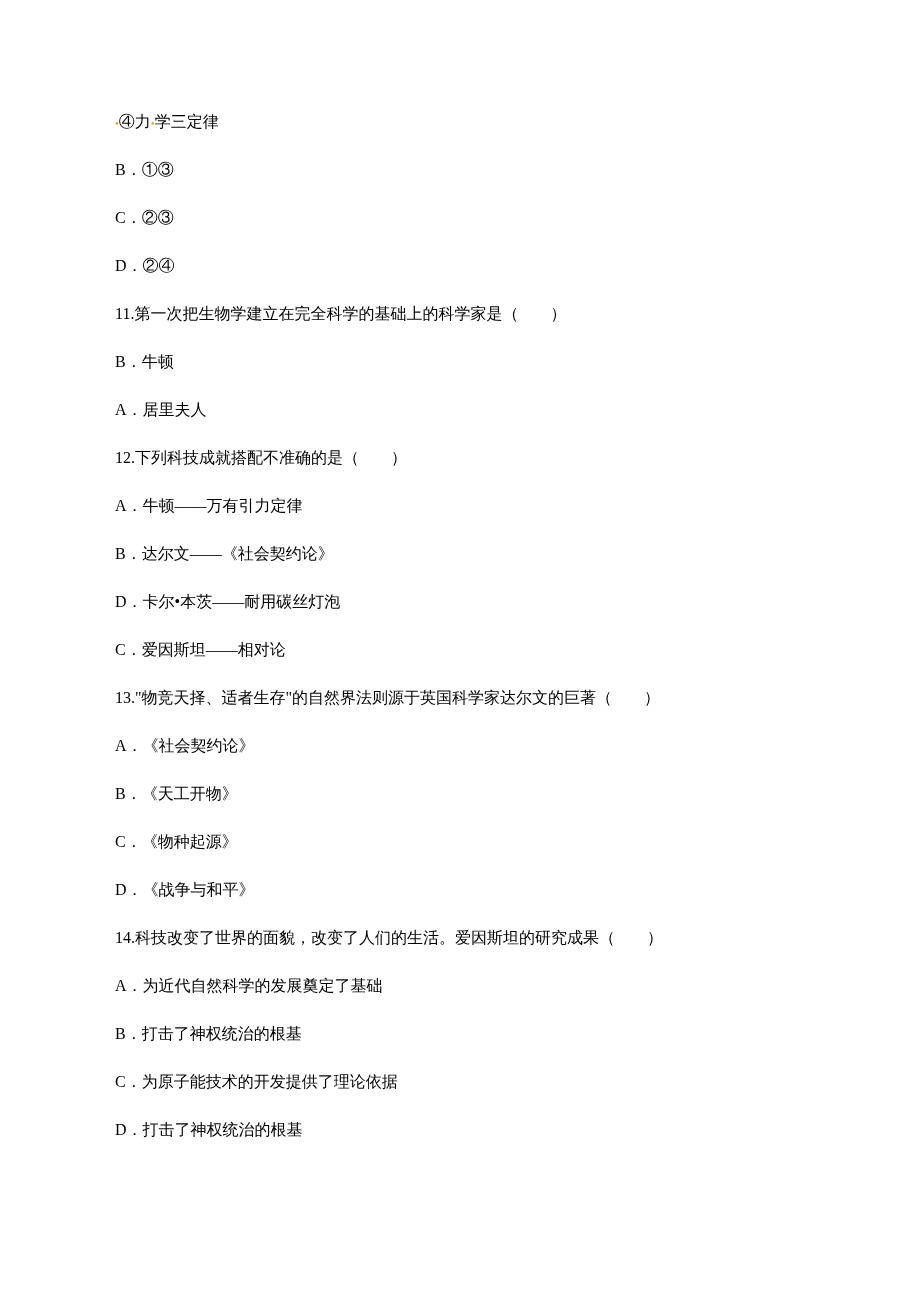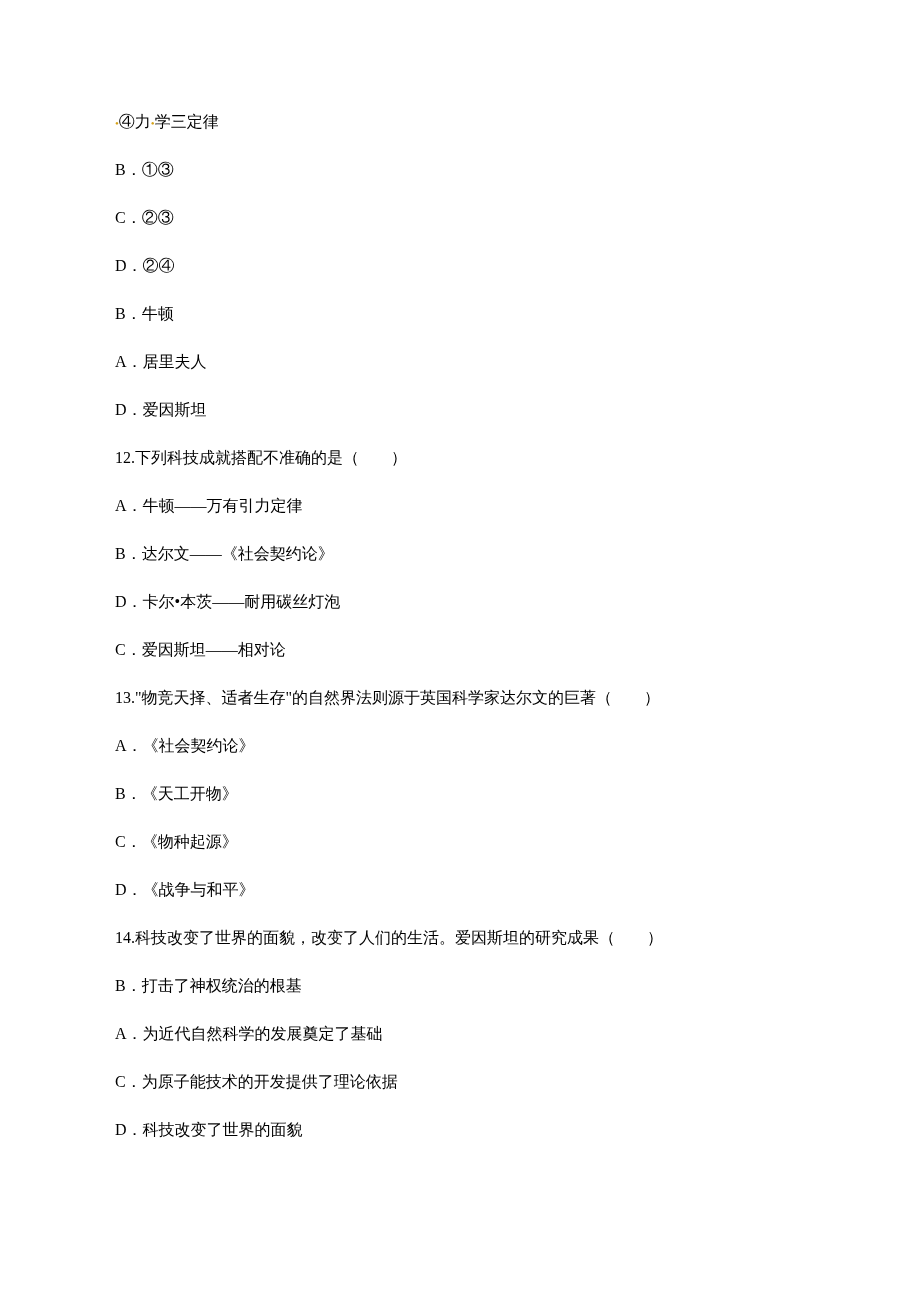--- a/index.html
+++ b/index.html
@@ -32,35 +32,35 @@
 <body>
 
 <div class="page">
 
   <div class="line"><span class="dot">•</span><span>④力</span><span class="dot">•</span><span>学三定律</span></div>
 
   <div class="line">B．①③</div>
   <div class="line">C．②③</div>
   <div class="line">D．②④</div>
 
+  <div class="line">11.第一次把生物学建立在完全科学的基础上的科学家是（　　）</div>
   <div class="line">B．牛顿</div>
   <div class="line">A．居里夫人</div>
-  <div class="line">D．爱因斯坦</div>
 
   <div class="line">12.下列科技成就搭配不准确的是（　　）</div>
   <div class="line">A．牛顿——万有引力定律</div>
   <div class="line">B．达尔文——《社会契约论》</div>
   <div class="line">D．卡尔•本茨——耐用碳丝灯泡</div>
   <div class="line">C．爱因斯坦——相对论</div>
 
   <div class="line">13."物竞天择、适者生存"的自然界法则源于英国科学家达尔文的巨著（　　）</div>
   <div class="line">A．《社会契约论》</div>
   <div class="line">B．《天工开物》</div>
   <div class="line">C．《物种起源》</div>
   <div class="line">D．《战争与和平》</div>
 
   <div class="line">14.科技改变了世界的面貌，改变了人们的生活。爱因斯坦的研究成果（　　）</div>
+  <div class="line">A．为近代自然科学的发展奠定了基础</div>
   <div class="line">B．打击了神权统治的根基</div>
-  <div class="line">A．为近代自然科学的发展奠定了基础</div>
   <div class="line">C．为原子能技术的开发提供了理论依据</div>
-  <div class="line">D．科技改变了世界的面貌</div>
+  <div class="line">D．打击了神权统治的根基</div>
 
 </div>
 
 </body></html>

